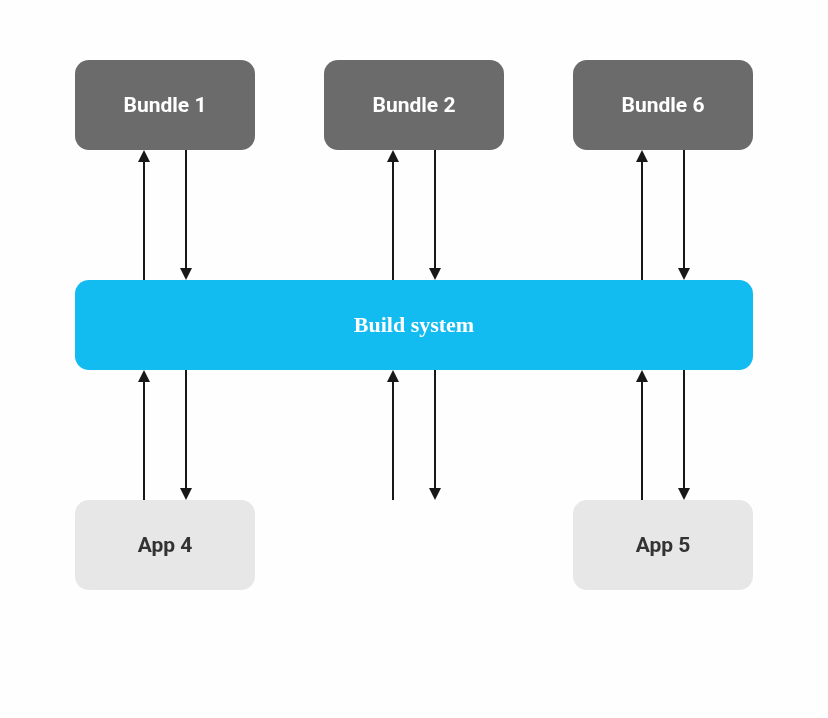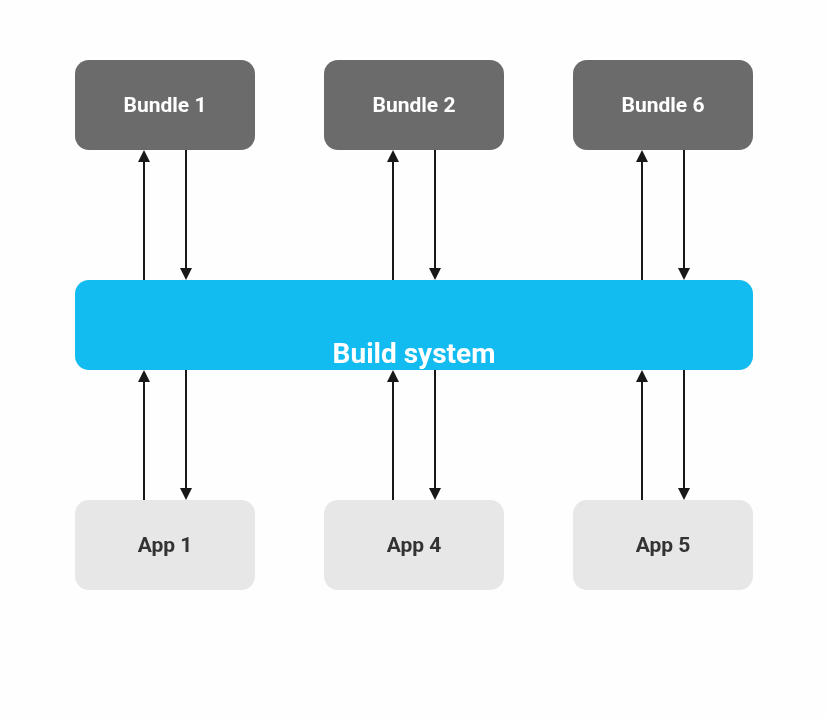--- a/index.html
+++ b/index.html
@@ -37,26 +37,27 @@
       height: 90px;
       background: #e7e7e7;
       color: #333;
       font-size: 21px;
     }
     .center {
       width: 100%;
       height: 90px;
       background: #12bcf1;
       color: #fff;
-      font-size: 28px;
+      font-size: 22px;
       border-radius: 14px;
       display: flex;
-      align-items: flex-end;
+      align-items: center;
       justify-content: center;
       font-weight: 700;
+      font-family: Liberation Serif, serif;
     }
     .arrows-row {
       display: flex;
       justify-content: space-between;
       height: 130px;
     }
     .arrow-pair {
       width: 180px;
       display: flex;
       justify-content: center;
@@ -180,21 +181,18 @@
       <svg width="16" height="130" viewBox="0 0 16 130">
           <line x1="8" y1="0" x2="8" y2="126" stroke="#181818" stroke-width="2"></line>
           <polygon points="8,130 2,118 14,118" fill="#181818"></polygon>
         </svg>
     </div>
   </div>
 </div>
 
 <div class="row app-row">
   <div class="box app">
-    <span>App 1</span>
-  </div>
-  <div class="box app">
     <span>App 4</span>
   </div>
   <div class="box app">
     <span>App 5</span>
   </div>
 </div>
 
 </body></html>

